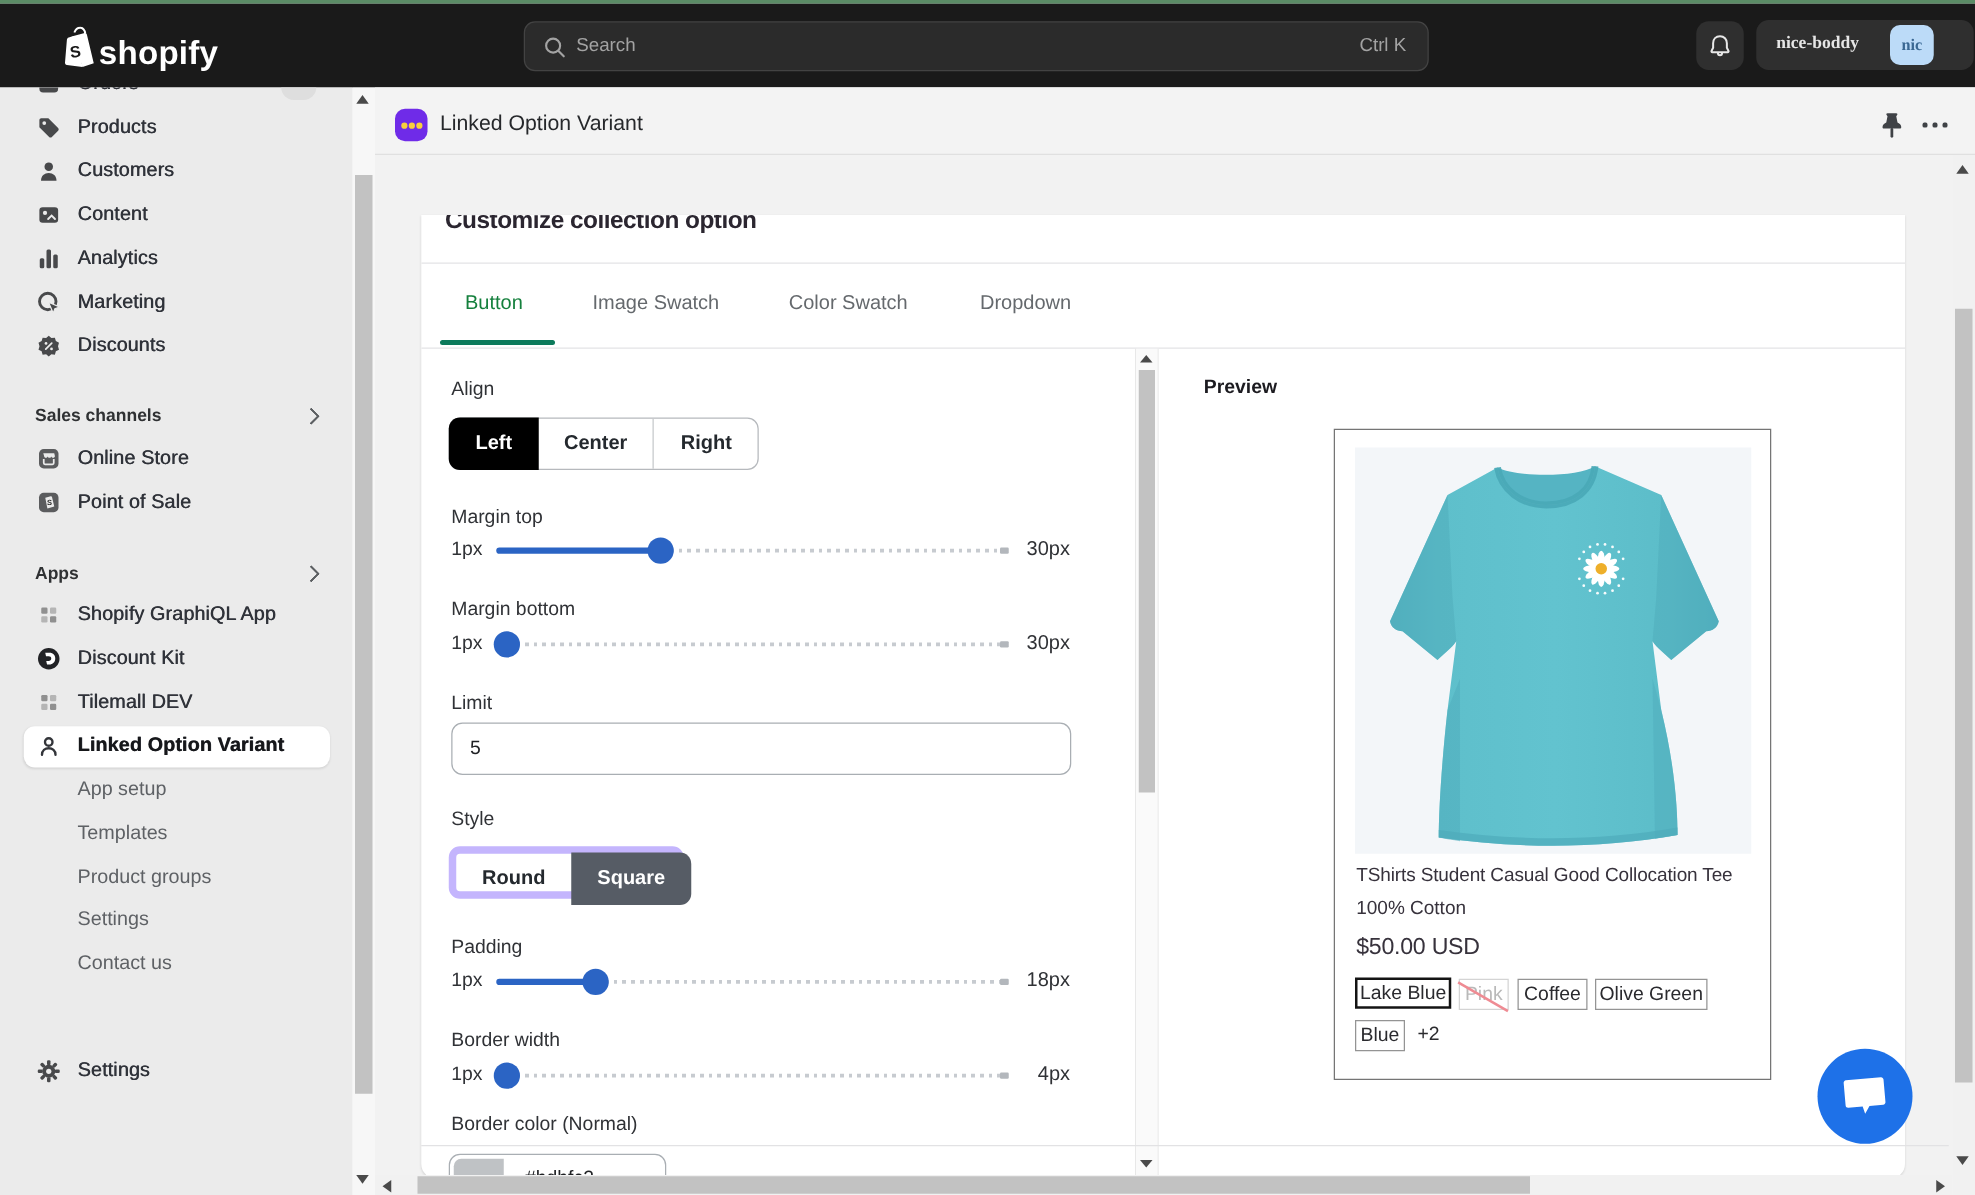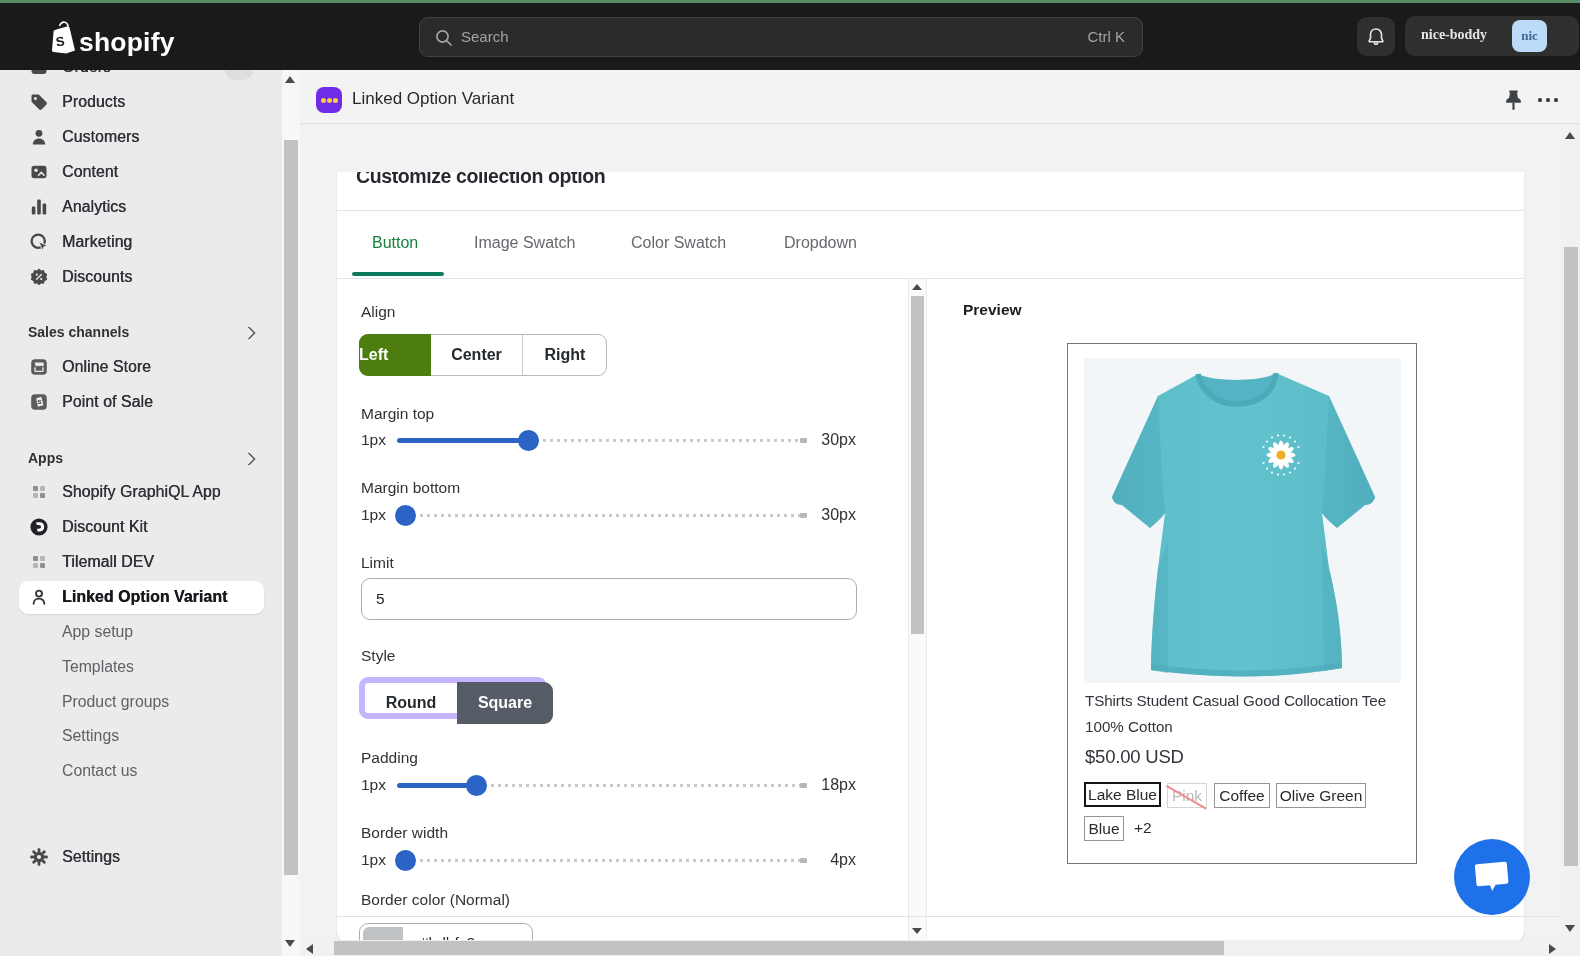--- a/index.html
+++ b/index.html
@@ -235,21 +235,21 @@
   <div class="sep" style="top:38px;"></div>
   <div class="tab" style="left:35px;color:#15803d;">Button</div>
   <div class="tab" style="left:137px;">Image Swatch</div>
   <div class="tab" style="left:294px;">Color Swatch</div>
   <div class="tab" style="left:447px;">Dropdown</div>
   <div class="abs" style="left:15px;top:100px;width:92px;height:3.5px;background:#0c7a5b;border-radius:2px;"></div>
   <div class="sep" style="top:106px;"></div>
 
   <div class="lbl" style="left:24px;top:131px;">Align</div>
   <div class="abs" style="left:22px;top:162px;width:248px;height:42px;border:1px solid #b6b9bd;border-radius:9px;background:#fff;font-size:16px;font-weight:bold;color:#24292e;">
-    <div class="abs" style="left:-1px;top:-1px;width:72px;height:42px;background:#4d7c0f;border-radius:9px 0 0 9px;color:#fff;line-height:42px;">Left</div>
+    <div class="abs" style="left:-1px;top:-1px;width:72px;height:42px;background:#000000;border-radius:9px 0 0 9px;color:#fff;text-align:center;line-height:42px;">Left</div>
     <div class="abs" style="left:71px;top:0;width:92px;height:40px;border-right:1px solid #c6c9cc;text-align:center;line-height:40px;">Center</div>
     <div class="abs" style="left:163px;top:0;width:84px;height:40px;text-align:center;line-height:40px;">Right</div>
   </div>
 
   <div class="lbl" style="left:24px;top:233px;">Margin top</div>
   <div class="slider" style="left:0;top:257.5px;width:560px;">
     <span class="smin">1px</span>
     <div class="strack-dot" style="left:192px;width:271px;"></div>
     <div class="strack-fill" style="width:132px;"></div>
     <div class="endcap"></div>

